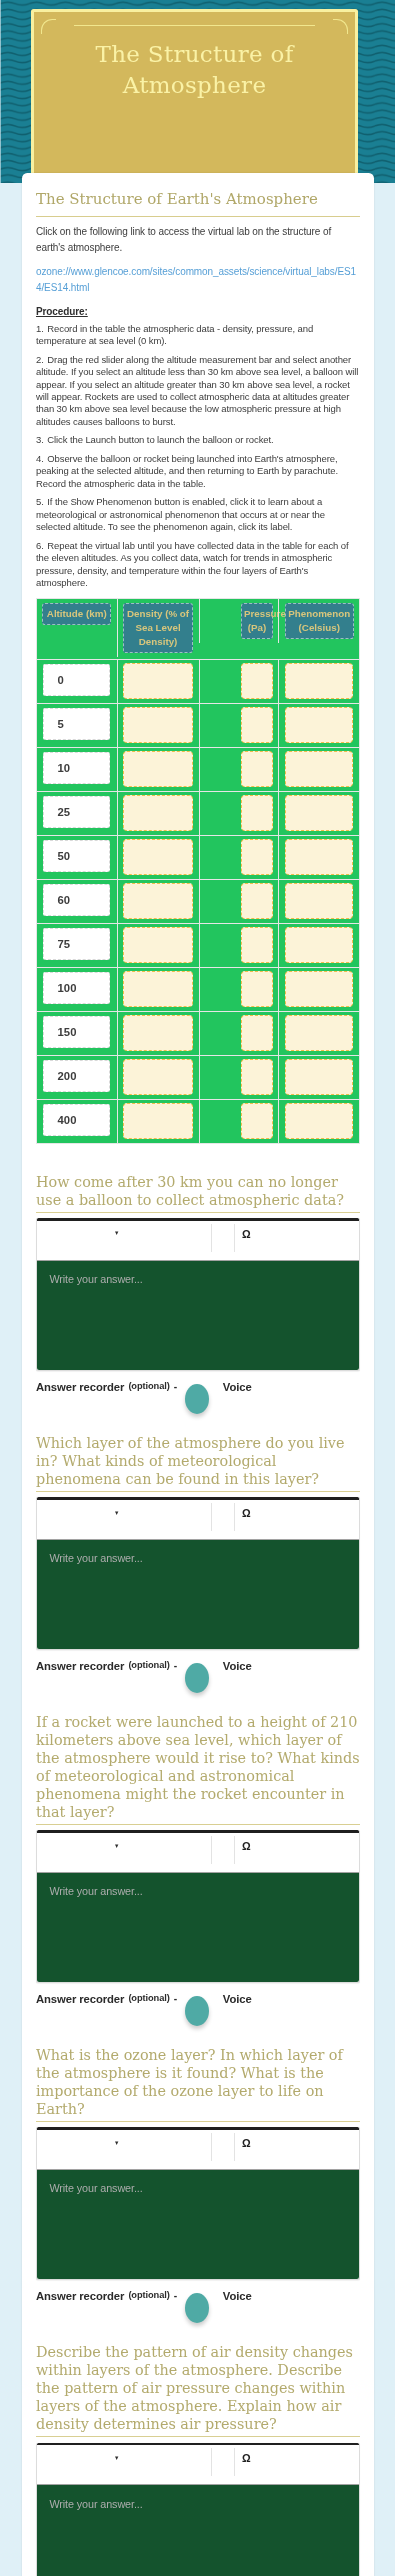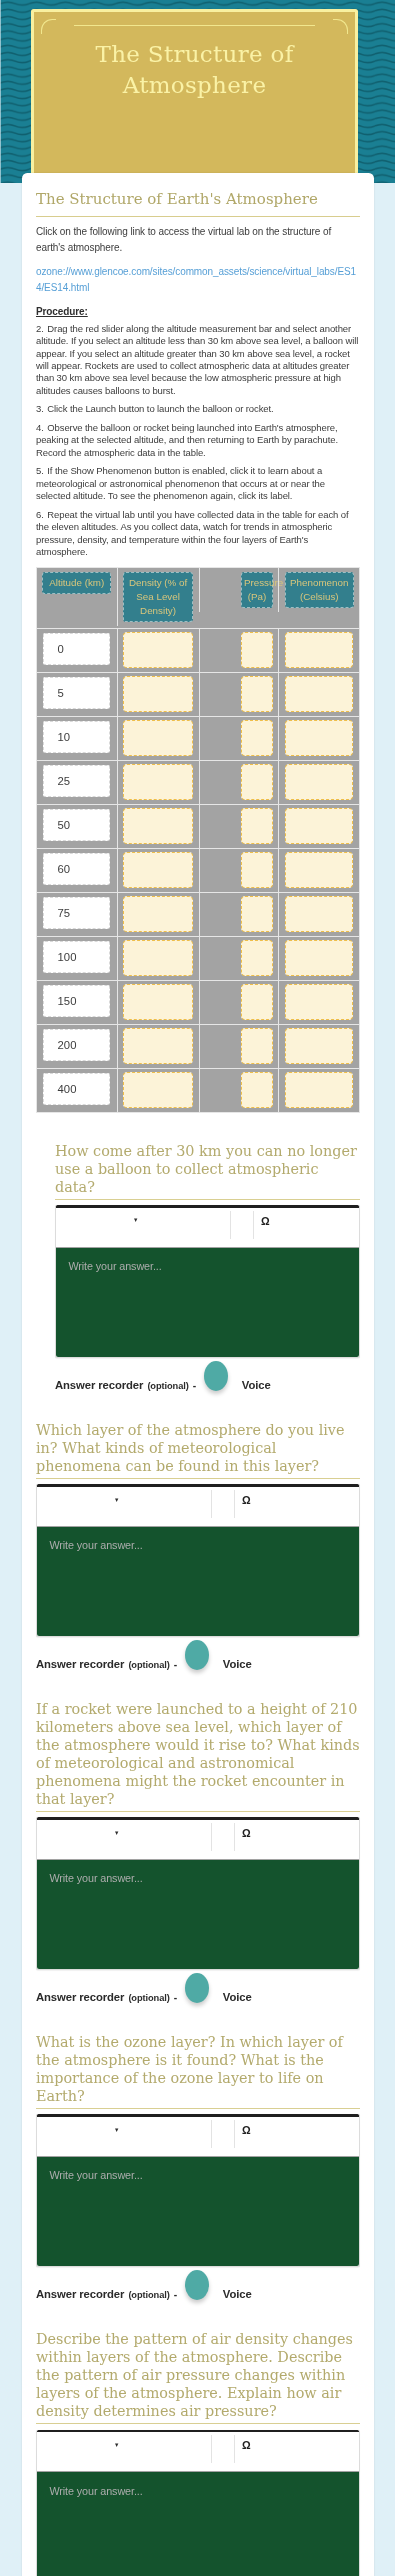--- a/index.html
+++ b/index.html
@@ -51,21 +51,21 @@
     display:block;margin:8.2px 0 0 0;font-size:10px;line-height:16px;
     color:#569fd6;text-decoration:none;word-break:break-all;letter-spacing:-0.1px;
   }
   .proc{margin:9.3px 0 0 0;font-size:10px;color:#2e2e2e;}
   .proc b{text-decoration:underline;letter-spacing:-0.1px;}
   .step{margin:6.2px 0 0 0;font-size:9.5px;line-height:12.4px;color:#3c3c3c;letter-spacing:-0.1px;}
   .step .n{margin-right:3.6px;}
 
   
   .vtable{
-    margin-top:8.2px;background:#a3a3a3;border:0.5px solid #e6e6e6;
+    margin-top:8.2px;background:#22c55e;border:0.5px solid #e6e6e6;font-weight:bold;
   }
   .trow{display:flex;border-top:0.5px solid #e6e6e6;}
   .trow:first-child{border-top:none;}
   .tc{box-sizing:border-box;border-left:0.5px solid #e6e6e6;}
   .tc:first-child{border-left:none;}
   .tc1{width:24.7%;}.tc2{width:25.5%;}.tc3{width:24.8%;padding-left:36px;}.tc4{width:25%;}
   .thead{height:60px;align-items:flex-start;}
   .th-box{
     margin:4.1px 5.2px;background:#337f8d;border:1px dashed #9dbfc4;border-radius:3.1px;
     color:#d8c67c;font-size:9.8px;line-height:14px;text-align:center;
@@ -76,42 +76,42 @@
     margin:4.6px 6.2px;height:32px;background:#ffffff;border:1px dashed #d9d9d9;border-radius:2.1px;
     display:flex;align-items:center;padding-left:13.4px;box-sizing:border-box;
     font-size:11.3px;color:#3d3d3d;
   }
   .data-box{
     margin:3.6px 5.7px;height:34px;background:#fcf3d8;border:1px dashed #efbe49;border-radius:4.1px;
   }
 
   
   .qblock{margin-top:30px;}
-  .qblock:first-of-type{margin-top:29px;margin-left:19px;}
+  .qblock:first-of-type{margin-top:29px;}
   h2.qtitle{
     margin:0;font-family:"DejaVu Serif", serif;font-weight:normal;
     font-size:14.4px;line-height:18px;color:#b3aa6d;
   }
   .qblock hr.gold{margin-top:3.1px;height:1px;background:#d9cf92;}
   .editor{
     margin-top:5.2px;border:0.5px solid #dcdcdc;border-top:none;border-radius:1.5px 1.5px 2.1px 2.1px;
     box-shadow:0 0.5px 1px rgba(0,0,0,.06);
   }
   .ebar{height:2.6px;background:#1f1f1f;border-radius:1.5px 1.5px 0 0;}
   .etoolbar{position:relative;height:39px;background:#fff;border-bottom:1px solid #a2a2a2;}
   .ecaret{position:absolute;left:78px;top:8.8px;font-size:6.7px;color:#2e2e2e;cursor:pointer;}
   .ediv{position:absolute;top:3.1px;width:0.5px;height:28px;background:#e3e3e3;}
   .ediv.d1{left:174px;}
   .ediv.d2{left:197px;}
   .eomega{position:absolute;left:205px;top:7.2px;font-size:10.8px;color:#1f1f1f;font-weight:bold;cursor:pointer;}
   .earea{
     height:109px;box-sizing:border-box;padding:12.4px 12.4px;
     font-size:10.8px;color:#adadad;letter-spacing:-0.1px;background:#14532d;border-radius:0 0 2.1px 2.1px;
   }
-  .recorder{margin-top:10.3px;display:flex;align-items:flex-end;height:23px;}
+  .recorder{margin-top:10.3px;display:flex;align-items:flex-start;height:23px;}
   .rec-label{font-size:11.3px;font-weight:800;color:#2b2b2b;letter-spacing:-0.1px;}
   .rec-opt{font-size:9.3px;font-weight:700;color:#2b2b2b;margin-left:4.1px;letter-spacing:-0.1px;}
   .rec-dash{font-size:10.3px;font-weight:800;color:#2b2b2b;margin-left:4.1px;}
   .rec-circle{
     width:24px;height:30px;border-radius:50%;background:#4faaa5;
     box-shadow:0 3.1px 4.6px rgba(0,0,0,.2);margin:3.1px 13.4px 0 8.2px;cursor:pointer;border:none;
   }
   .rec-voice{font-size:11.3px;font-weight:800;color:#2b2b2b;letter-spacing:-0.1px;}
 </style>
 </head>
@@ -146,20 +146,21 @@
   <main class="card">
 
     <h1 class="sect">The Structure of Earth's Atmosphere</h1>
     <hr class="gold">
 
     <p class="desc">Click on the following link to access the virtual lab on the structure of earth's atmosphere.</p>
     <a class="vlink" href="#">ozone://www.glencoe.com/sites/common_assets/science/virtual_labs/ES14/ES14.html</a>
 
     <p class="proc"><b>Procedure:</b></p>
 
+    <p class="step"><span class="n">1.</span><span>Record in the table the atmospheric data - density, pressure, and temperature at sea level (0 km).</span></p>
     <p class="step"><span class="n">2.</span><span>Drag the red slider along the altitude measurement bar and select another altitude.  If you select an altitude less than 30 km above sea level, a balloon will appear.  If you select an altitude greater than 30 km above sea level, a rocket will appear.  Rockets are used to collect atmospheric data at altitudes greater than 30 km above sea level because the low atmospheric pressure at high altitudes causes balloons to burst.</span></p>
     <p class="step"><span class="n">3.</span><span>Click the Launch button to launch the balloon or rocket.</span></p>
     <p class="step"><span class="n">4.</span><span>Observe the balloon or rocket being launched into Earth's atmosphere, peaking at the selected altitude, and then returning to Earth by parachute.  Record the atmospheric data in the table.</span></p>
     <p class="step"><span class="n">5.</span><span>If the Show Phenomenon button is enabled, click it to learn about a meteorological or astronomical phenomenon that occurs at or near the selected altitude.  To see the phenomenon again, click its label.</span></p>
     <p class="step"><span class="n">6.</span><span>Repeat the virtual lab until you have collected data in the table for each of the eleven altitudes.  As you collect data, watch for trends in atmospheric pressure, density, and temperature within the four layers of Earth's atmosphere.</span></p>
 
     <div class="vtable">
       <div class="trow thead">
         <div class="tc tc1">
             <div class="th-box">Altitude (km)</div>

